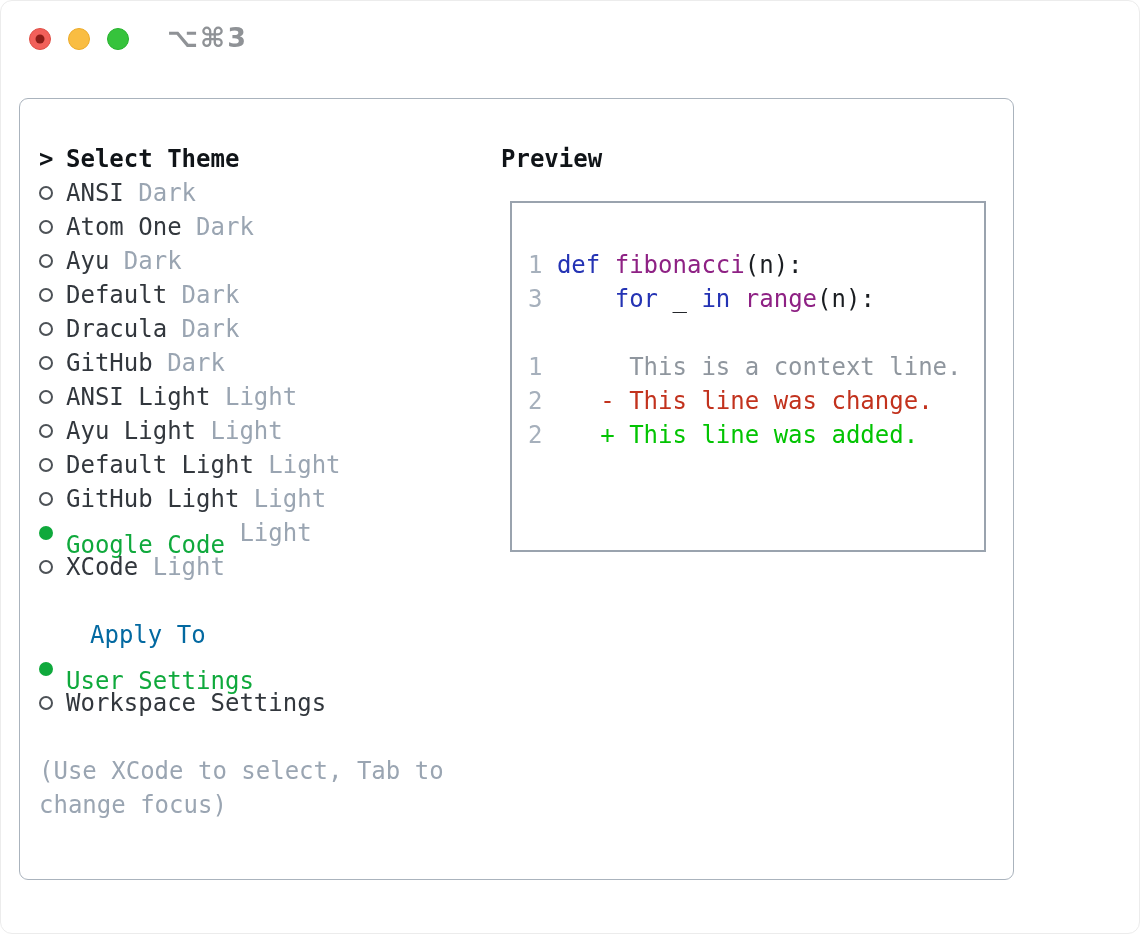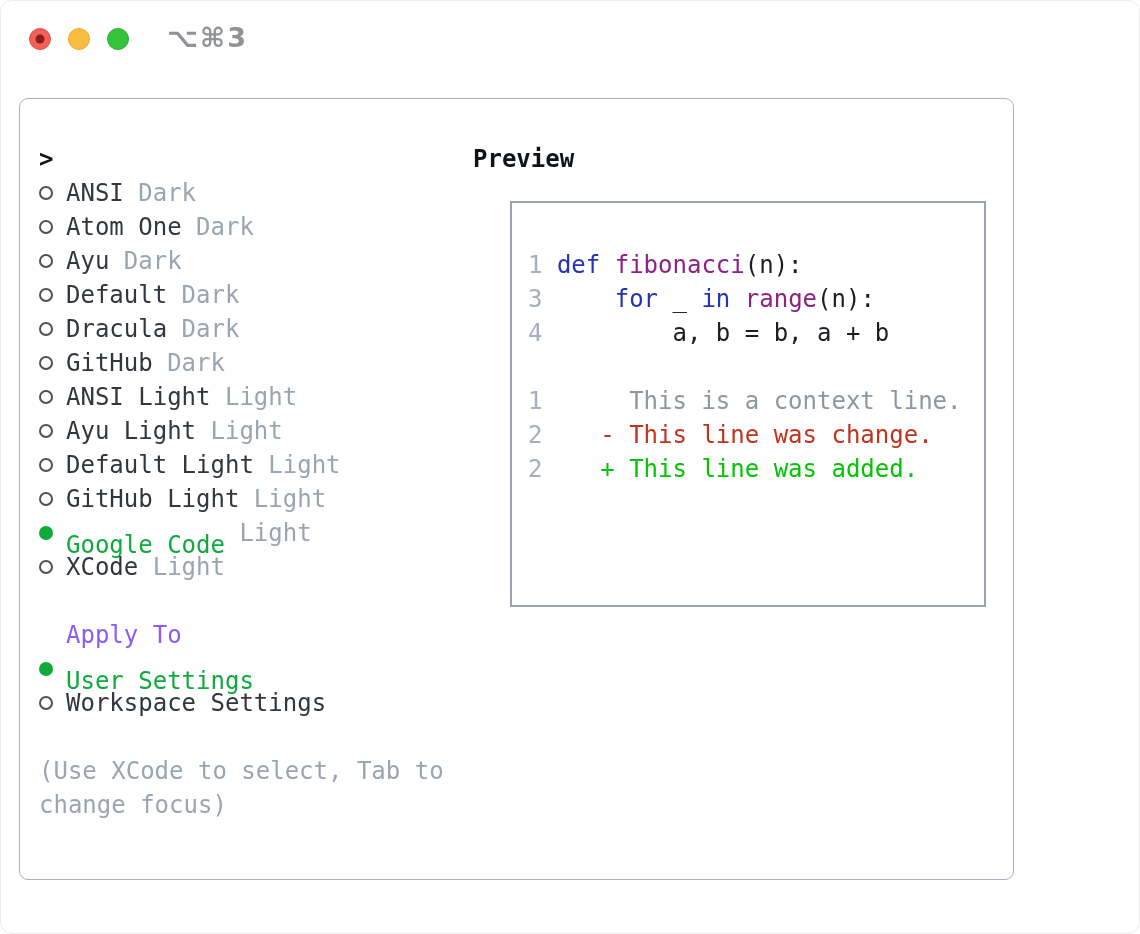--- a/index.html
+++ b/index.html
@@ -71,32 +71,32 @@
   }
   .bullet.sel { background: var(--accent); border-color: var(--accent); }
   .prompt, .spacer {
     flex: 0 0 auto; display: inline-block; width: 27px;
     font-weight: bold; color: #101418;
   }
   .hdr { font-weight: bold; color: #101418; }
   .t-name { color: var(--ink); }
   .t-name.green { color: var(--accent); margin-top: 24px; }
   .t-variant { color: var(--muted); }
-  .subhdr { color: #8b5cf6; }
+  .subhdr { color: #0369a1; margin-left: 24px; }
   .hint-line { color: var(--muted); height: 34px; line-height: 34px; white-space: pre; }
 
   
   .preview-label {
-    position: absolute; left: 472px; top: 141px;
+    position: absolute; left: 500px; top: 141px;
     font-size: 24px; line-height: 34px; font-weight: bold;
     color: #101418;
   }
   .preview-box {
     position: absolute; left: 509px; top: 200px;
-    width: 476px; height: 406px;
+    width: 476px; height: 351px;
     border: 2px solid #9aa3ae;
     background: #ffffff;
     overflow: hidden;
   }
   .code {
     padding: 45px 0 0 16px;
     font-size: 24px; line-height: 34px;
   }
   .code-line { white-space: pre; min-height: 34px; }
   .tk-ln  { color: var(--lineno); }
@@ -120,20 +120,21 @@
       <span class="light green"></span>
     </div>
     <span class="win-title">⌥⌘3</span>
   </div>
 
   <div class="panel"></div>
 
   <div class="left-col">
     <div class="row">
       <span class="prompt">&gt;</span>
+      <span class="hdr">Select Theme</span>
     </div>
     <div id="theme-list">
         <div class="row"><span class="bullet"></span><span class="t-name">ANSI</span><span class="t-variant"> Dark</span></div>
         <div class="row"><span class="bullet"></span><span class="t-name">Atom One</span><span class="t-variant"> Dark</span></div>
         <div class="row"><span class="bullet"></span><span class="t-name">Ayu</span><span class="t-variant"> Dark</span></div>
         <div class="row"><span class="bullet"></span><span class="t-name">Default</span><span class="t-variant"> Dark</span></div>
         <div class="row"><span class="bullet"></span><span class="t-name">Dracula</span><span class="t-variant"> Dark</span></div>
         <div class="row"><span class="bullet"></span><span class="t-name">GitHub</span><span class="t-variant"> Dark</span></div>
         <div class="row"><span class="bullet"></span><span class="t-name">ANSI Light</span><span class="t-variant"> Light</span></div>
         <div class="row"><span class="bullet"></span><span class="t-name">Ayu Light</span><span class="t-variant"> Light</span></div>
@@ -155,21 +156,20 @@
     <div class="hint-line">(Use XCode to select, Tab to</div>
     <div class="hint-line">change focus)</div>
   </div>
 
   <div class="preview-label">Preview</div>
 
   <div class="preview-box">
     <div class="code" id="code">
         <div class="code-line"><span class="tk-ln">1</span><span class="tk-pln"> </span><span class="tk-kw">def</span><span class="tk-pln"> </span><span class="tk-fn">fibonacci</span><span class="tk-pln">(n):</span></div>
         <div class="code-line"><span class="tk-ln">3</span><span class="tk-pln">     </span><span class="tk-kw">for</span><span class="tk-pln"> _ </span><span class="tk-kw">in</span><span class="tk-pln"> </span><span class="tk-fn">range</span><span class="tk-pln">(n):</span></div>
-        <div class="code-line"><span class="tk-ln">4</span><span class="tk-pln">         a, b = b, a + b</span></div>
         <div class="code-line"></div>
         <div class="code-line"><span class="tk-ln">1</span><span class="tk-ctx">      This is a context line.</span></div>
         <div class="code-line"><span class="tk-ln">2</span><span class="tk-del">    - This line was change.</span></div>
         <div class="code-line"><span class="tk-ln">2</span><span class="tk-add">    + This line was added.</span></div>
       </div>
   </div>
 
 </div>
 
 </body></html>

